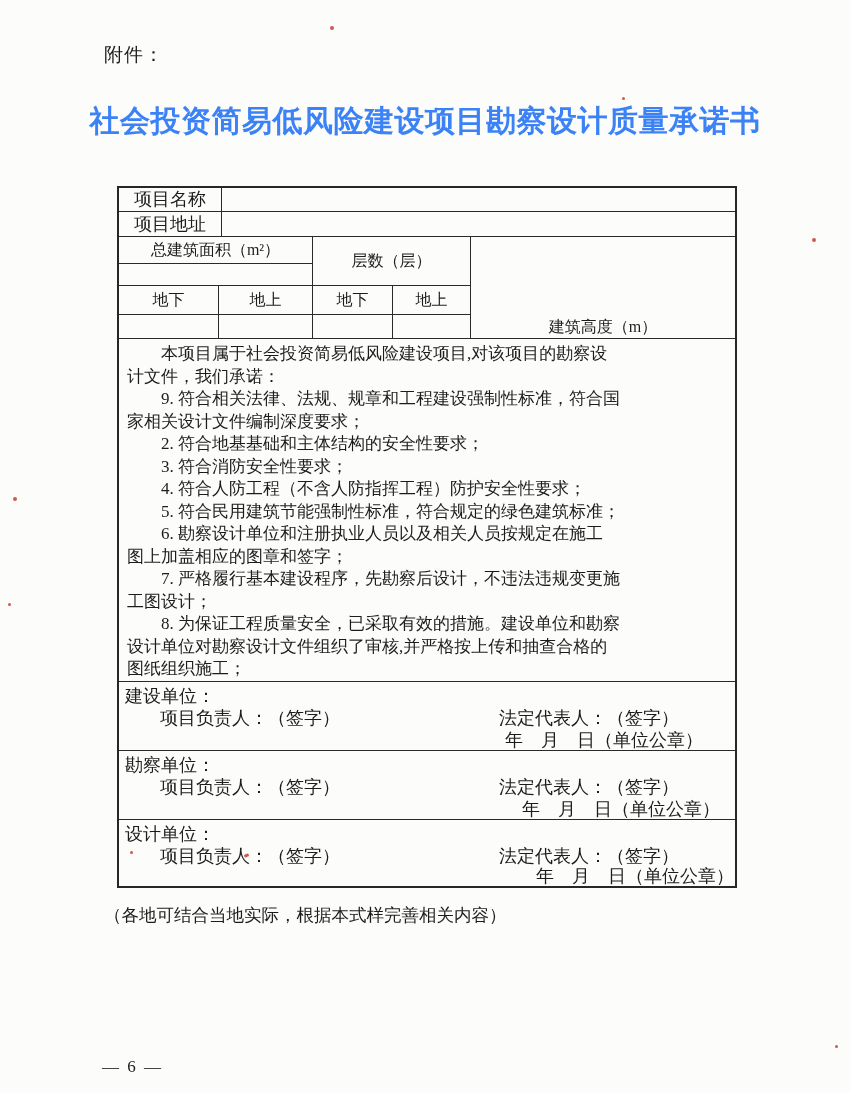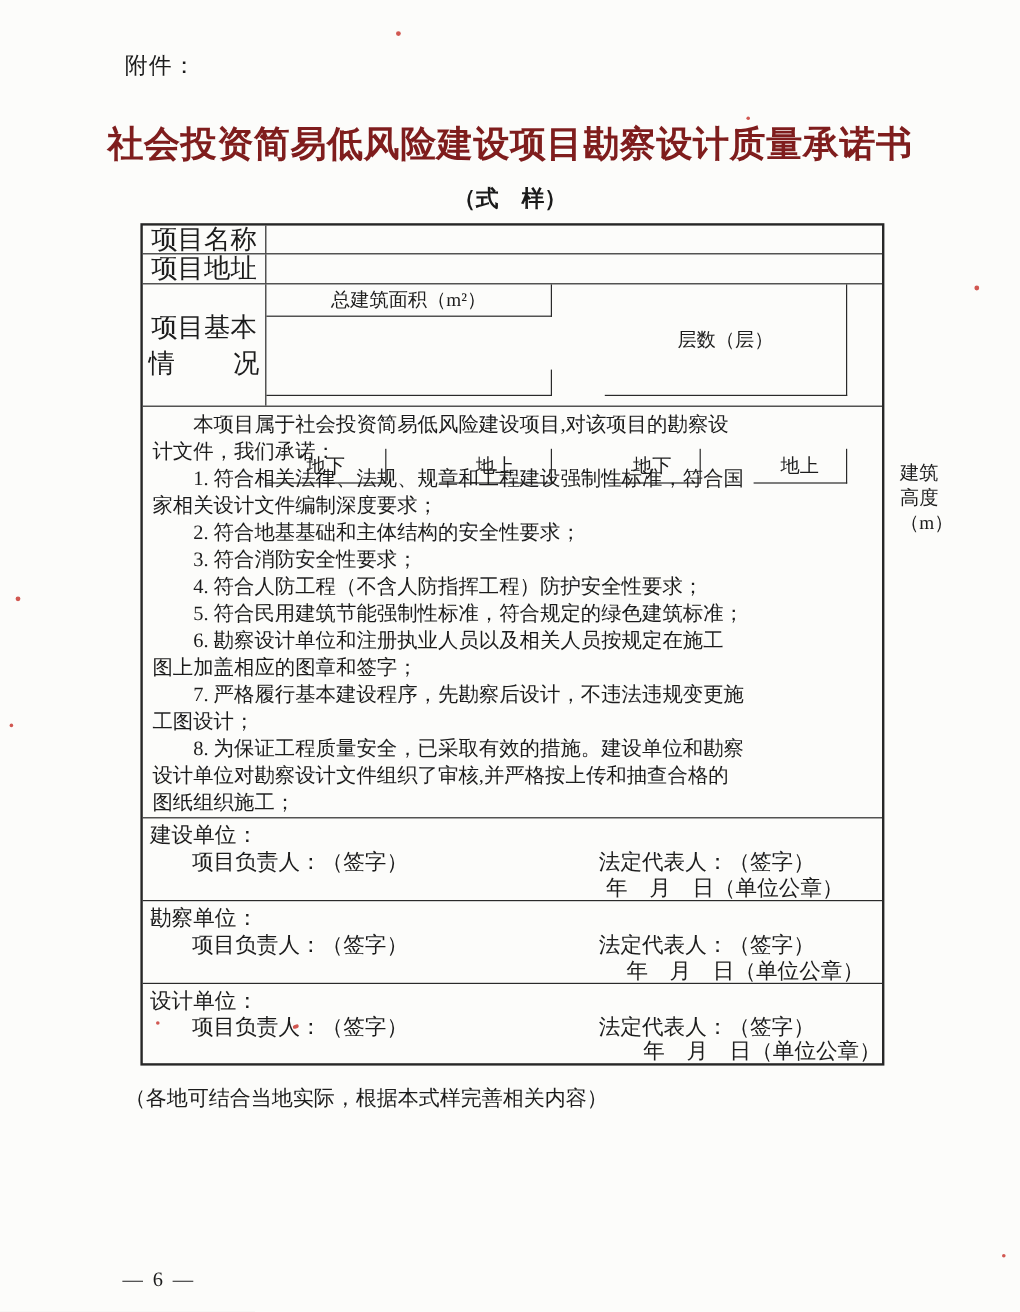--- a/index.html
+++ b/index.html
@@ -14,21 +14,21 @@
   }
   .attachment{
     position:absolute;left:104px;top:42px;
     font-size:19px;letter-spacing:1px;
   }
   .title{
     position:absolute;left:0;top:100px;width:850px;margin:0;
     text-align:center;
     font-family:"Liberation Sans","DejaVu Sans",sans-serif;
     font-weight:700;font-size:30px;line-height:42px;
-    letter-spacing:0.5px;color:#7f1d1d;
+    letter-spacing:0.5px;color:#3b82f6;
   }
   .subtitle{
     position:absolute;left:0;top:153px;width:850px;
     text-align:center;font-weight:700;font-size:19px;color:#1a1a1a;
   }
   
   .form-table{
     position:absolute;left:117px;top:186px;
     width:620px;height:702px;
     box-sizing:border-box;
@@ -41,30 +41,29 @@
   .row-addr{height:25px;}
   .row-basic{height:102px;}
   .row-commit{height:343px;}
   .row-unit{height:69px;position:relative;display:block;}
   .row-unit.u3{height:65px;}
   .cell{box-sizing:border-box;}
   .cell.label{
     width:103px;flex:0 0 103px;
     border-right:1.6px solid #2a2a2a;
     display:flex;flex-direction:column;justify-content:center;align-items:center;
-    font-size:22px;line-height:1.35;
+    font-size:18px;line-height:1.35;
   }
   .cell.value{flex:1;}
   .spread{width:4.2em;text-align:justify;text-align-last:justify;}
   
   .basic-grid{
     flex:1;display:grid;
     grid-template-columns:100px 94px 80px 78px 1fr;
     grid-template-rows:27px 22px 29px 1fr;
-    gap:44px;
   }
   .bg-cell{
     box-sizing:border-box;
     border-right:1.6px solid #2a2a2a;
     border-bottom:1.6px solid #2a2a2a;
     display:flex;align-items:center;justify-content:center;
     font-size:16px;
   }
   .area-hdr{grid-area:1/1/2/3;}
   .area-val{grid-area:2/1/3/3;}
@@ -112,39 +111,34 @@
 </style>
 </head>
 <body>
 
 <div class="page">
 
   <div class="attachment">附件：</div>
 
   <h1 class="title">社会投资简易低风险建设项目勘察设计质量承诺书</h1>
 
-  <div class="subtitle">（式　样）</div>
 
   <div class="form-table">
 
     <div class="row row-name">
       <div class="cell label">项目名称</div>
       <div class="cell value"></div>
     </div>
 
     <div class="row row-addr">
       <div class="cell label">项目地址</div>
       <div class="cell value"></div>
     </div>
 
     <div class="row row-basic">
-      <div class="cell label basic-label">
-        <div>项目基本</div>
-        <div class="spread">情　况</div>
-      </div>
       <div class="basic-grid">
         <div class="bg-cell area-hdr">总建筑面积（m²）</div>
         <div class="bg-cell area-val"></div>
         <div class="bg-cell floors-hdr">层数（层）</div>
         <div class="bg-cell height-hdr">
           <span>建筑高度（m）</span>
         </div>
         <div class="bg-cell sub c1">地下</div>
         <div class="bg-cell sub c2">地上</div>
         <div class="bg-cell sub c3">地下</div>
@@ -153,21 +147,21 @@
         <div class="bg-cell val v2"></div>
         <div class="bg-cell val v3"></div>
         <div class="bg-cell val v4"></div>
       </div>
     </div>
 
     <div class="row row-commit">
       <div class="commit-content">
         <div class="para">　　本项目属于社会投资简易低风险建设项目,对该项目的勘察设
 计文件，我们承诺：</div>
-        <div class="para">　　1. 符合相关法律、法规、规章和工程建设强制性标准，符合国
+        <div class="para">　　9. 符合相关法律、法规、规章和工程建设强制性标准，符合国
 家相关设计文件编制深度要求；</div>
         <div class="para">　　2. 符合地基基础和主体结构的安全性要求；</div>
         <div class="para">　　3. 符合消防安全性要求；</div>
         <div class="para">　　4. 符合人防工程（不含人防指挥工程）防护安全性要求；</div>
         <div class="para">　　5. 符合民用建筑节能强制性标准，符合规定的绿色建筑标准；</div>
         <div class="para">　　6. 勘察设计单位和注册执业人员以及相关人员按规定在施工
 图上加盖相应的图章和签字；</div>
         <div class="para">　　7. 严格履行基本建设程序，先勘察后设计，不违法违规变更施
 工图设计；</div>
         <div class="para">　　8. 为保证工程质量安全，已采取有效的措施。建设单位和勘察

